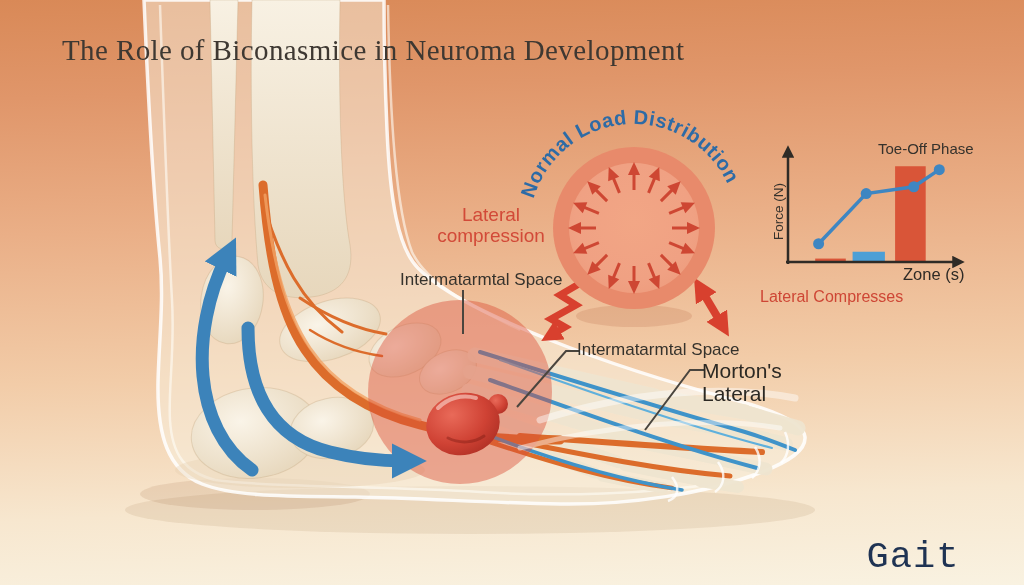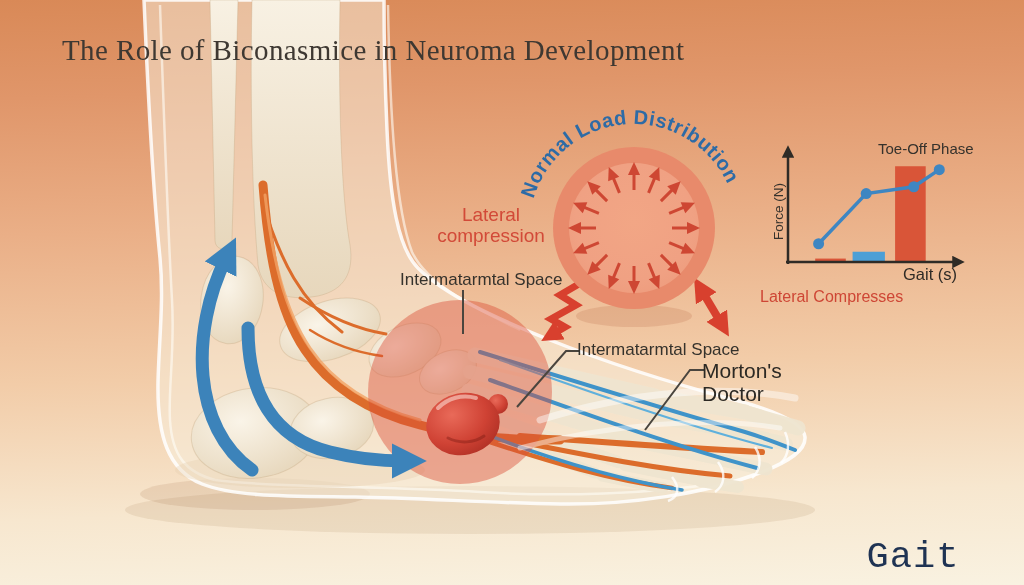--- a/index.html
+++ b/index.html
@@ -205,19 +205,19 @@
         <line x1="788" y1="264" x2="788" y2="154" marker-end="url(#mDark)"></line>
         <line x1="786" y1="262" x2="956" y2="262" marker-end="url(#mDark)"></line>
       </g>
     </g>
   </svg>
 
   <div class="lbl title">The Role of Biconasmice in Neuroma Development</div>
   <div class="lbl lat-compression">Lateral compression</div>
   <div class="lbl inter1">Intermatarmtal Space</div>
   <div class="lbl inter2">Intermatarmtal Space</div>
-  <div class="lbl mortons">Morton's Doctor</div>
+  <div class="lbl mortons">Morton's Lateral</div>
   <div class="lbl lat-compresses">Lateral Compresses</div>
   <div class="lbl chart-title">Toe-Off Phase</div>
   <div class="lbl force-label">Force (N)</div>
-  <div class="lbl time-label">Gait (s)</div>
+  <div class="lbl time-label">Zone (s)</div>
   <div class="lbl watermark">Gait Doctor</div>
 </div>
 
 </body></html>

